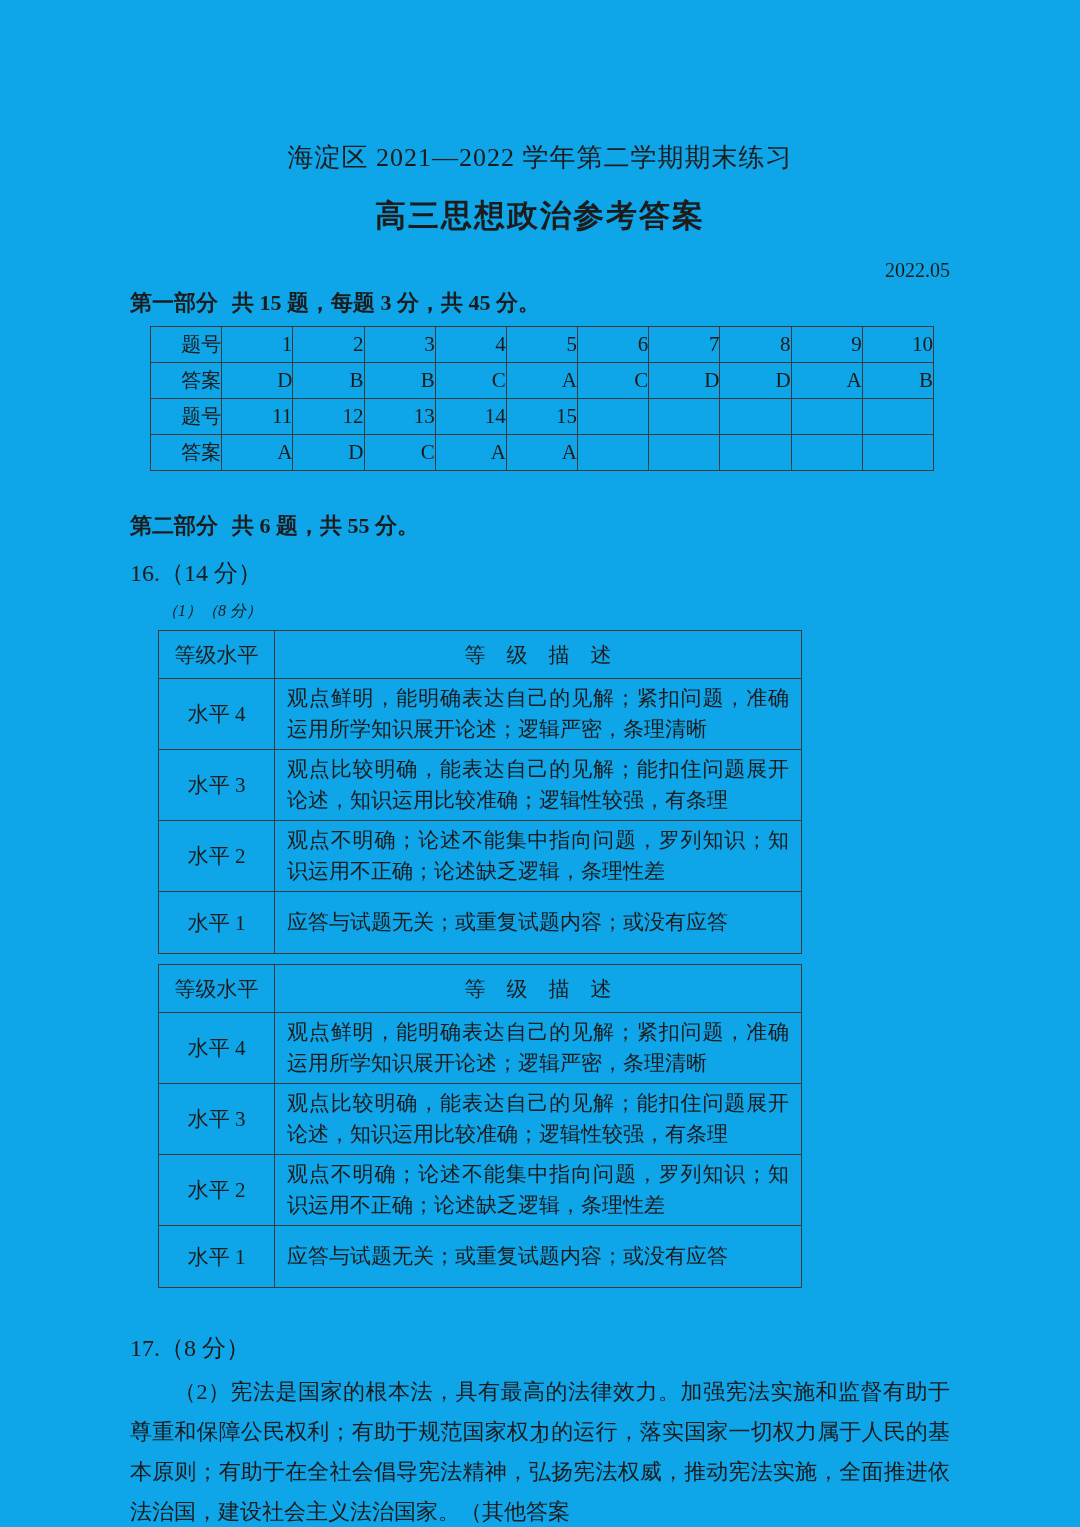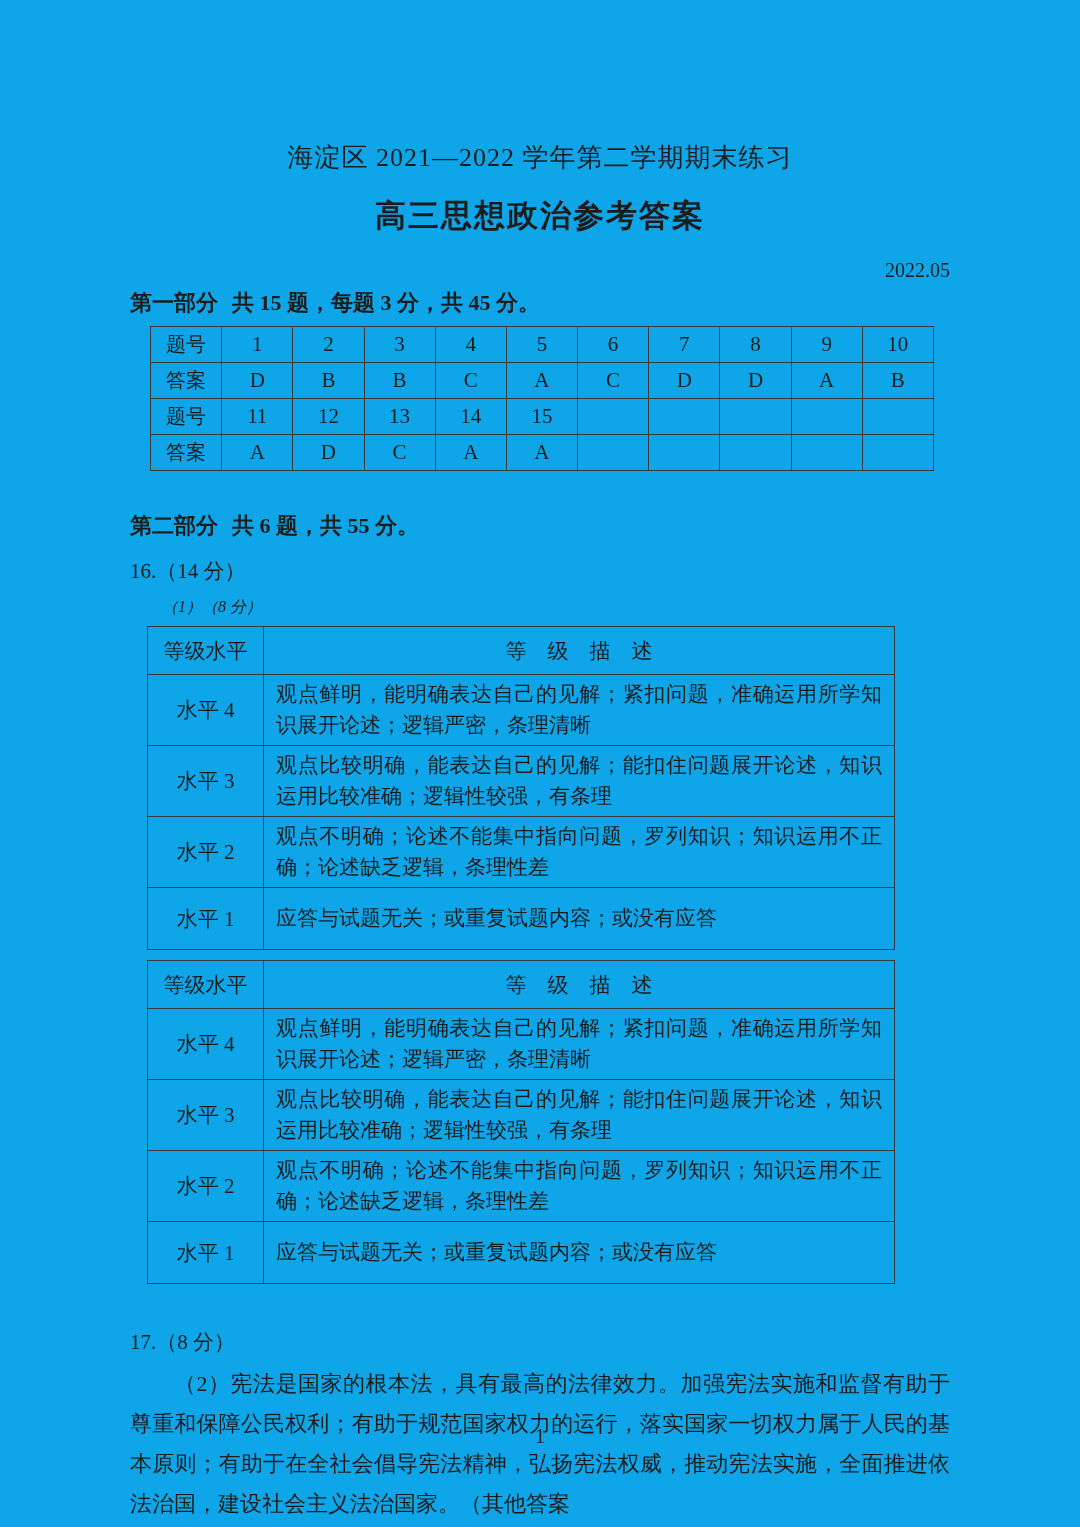--- a/index.html
+++ b/index.html
@@ -51,33 +51,33 @@
   td, th { border: 1px solid #3a3a3a; }
 
   .answer-table {
     margin-top: 8px;
     margin-left: 20px;
     width: 784px;
     font-size: 21px;
   }
   .answer-table td {
     height: 36px;
-    text-align: center;
+    text-align: right;
     vertical-align: middle;
     font-size: 21px;
   }
   .answer-table td.label-cell { font-size: 20px; }
 
-  .q-number { margin-top: 14px; font-size: 21px; }
+  .q-number { margin-top: 14px; font-size: 24px; }
   .q-sub    { margin-top: 10px; font-size: 16px; text-indent: 2em; font-style: italic; }
 
   .rubric {
     margin-top: 8px;
-    margin-left: 17px;
-    width: 748px;
+    margin-left: 28px;
+    width: 644px;
     font-size: 21px;
     font-family: Liberation Serif, serif;
   }
   .rubric th {
     height: 48px;
     font-weight: normal;
     text-align: center;
     vertical-align: middle;
     font-size: 21px;
   }

